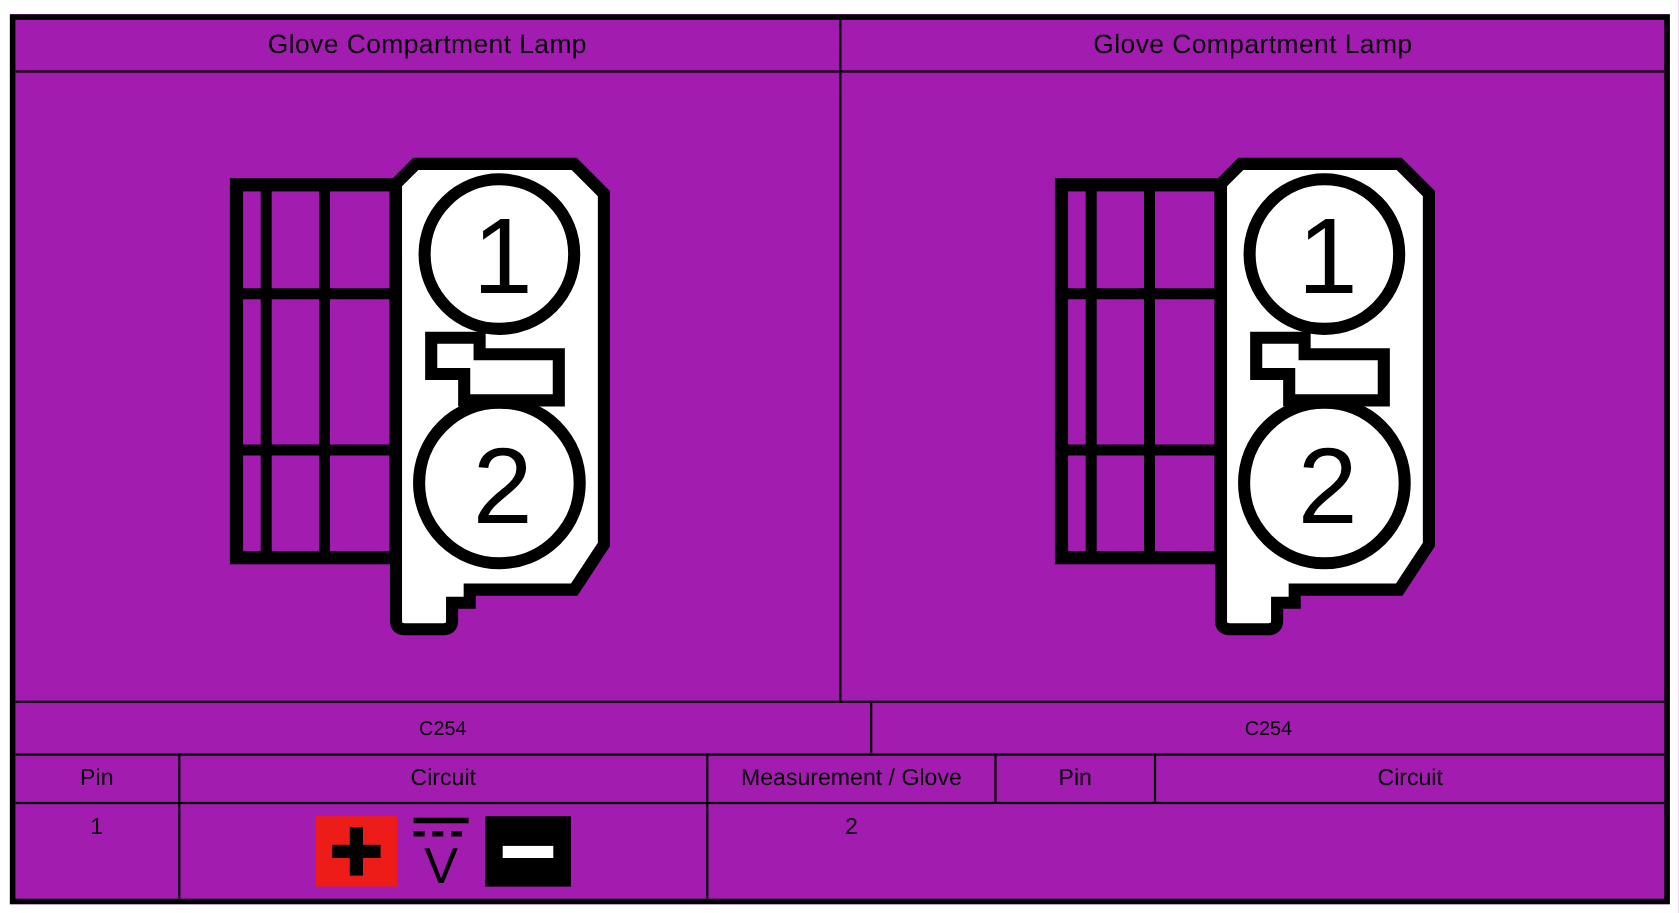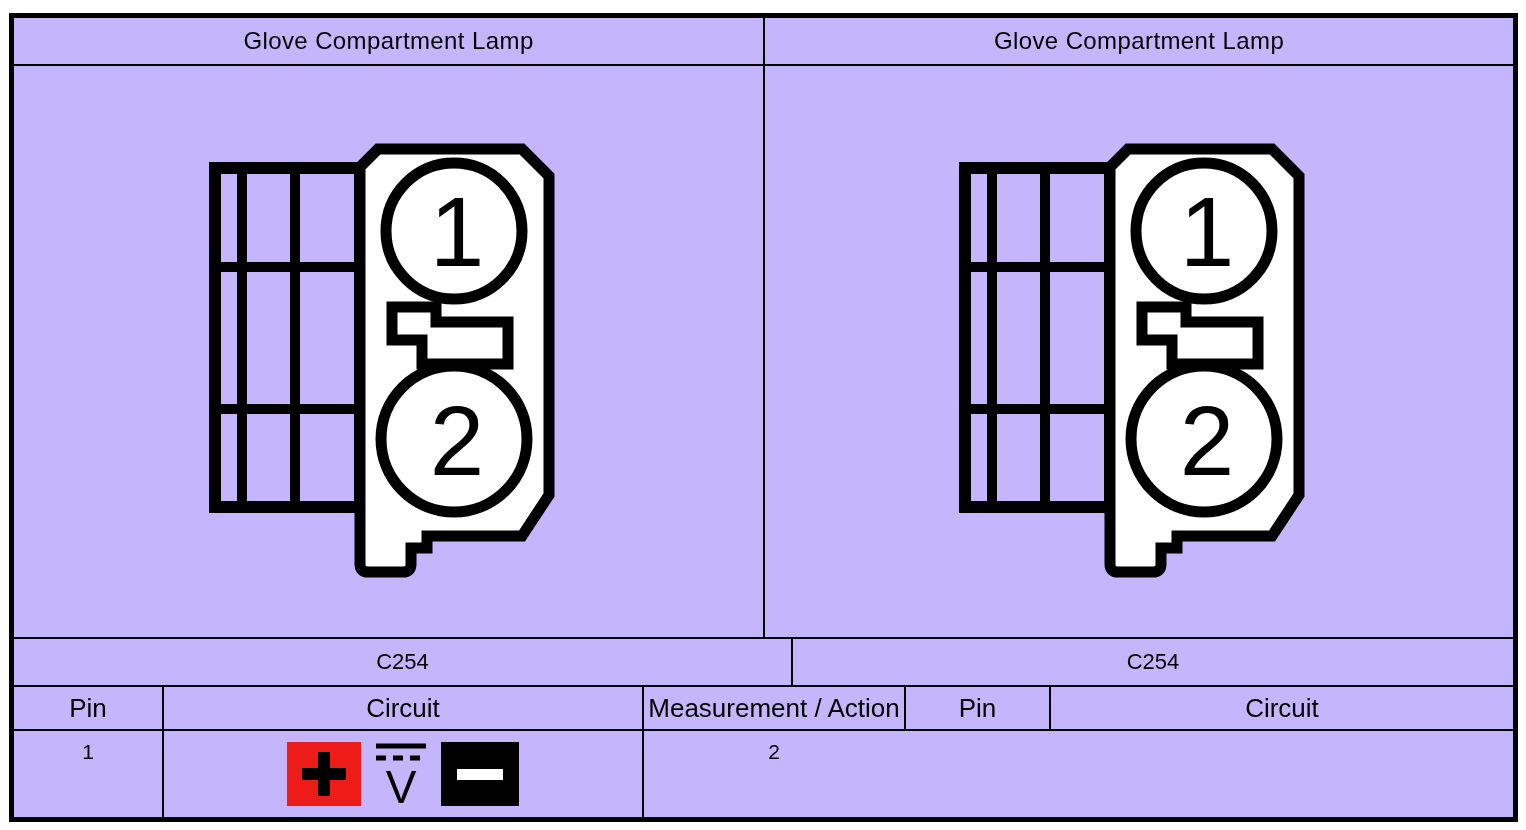--- a/index.html
+++ b/index.html
@@ -1,34 +1,34 @@
 <!DOCTYPE html>
 <html><head>
 <meta charset="utf-8">
 <style>
   * { margin:0; padding:0; box-sizing:border-box; }
   html,body { width:1526px; height:830px; background:#ffffff;
               font-family:"Liberation Sans", sans-serif; color:#000; }
   .frame { position:absolute; left:9px; top:13px; width:1509px; height:809px;
-           border:5px solid #000; background:#c4b5fd; }
+           border:5px solid #000; background:#a21caf; }
 
   .row { display:grid; width:100%; }
   .row + .row { border-top:2px solid #000; }
   .row-title   { height:46px;  grid-template-columns:749px 750px; }
   .row-diagram { height:573px; grid-template-columns:749px 750px; }
   .row-c254    { height:48px;  grid-template-columns:749px 750px; }
   .row-head    { height:44px;  grid-template-columns:148px 480px 262px 145px 464px; }
   .row-data    { height:88px;  grid-template-columns:148px 480px 262px 145px 464px; }
 
   .cell { display:flex; align-items:center; justify-content:center; overflow:hidden; }
   .cell + .cell { border-left:2px solid #000; }
 
   .title-cell { font-size:24px; letter-spacing:0.4px; }
-  .c254-cell  { font-size:22px;margin-left:28px; }
-  .head-cell  { font-size:26px; }
+  .c254-cell  { font-size:18px;margin-left:28px; }
+  .head-cell  { font-size:21px; }
   .data-cell  { font-size:21px; align-items:flex-start; padding-top:9px; }
 
   .diagram-cell { align-items:flex-start; padding-top:57px; }
   .connector { width:420px; height:480px; }
   .connector .ln   { stroke:#000; stroke-width:10; fill:none; }
   .connector .box  { stroke:#000; stroke-width:12; fill:none; }
   .connector .shape{ stroke:#000; stroke-width:11; fill:#fff; stroke-linejoin:miter; }
   .connector text  { font:98px "Liberation Sans", sans-serif; fill:#000; stroke:none;
                      text-anchor:middle; }
 
@@ -92,21 +92,21 @@
   </div>
 
   <div class="row row-c254">
     <div class="cell c254-cell">C254</div>
     <div class="cell c254-cell">C254</div>
   </div>
 
   <div class="row row-head">
     <div class="cell head-cell">Pin</div>
     <div class="cell head-cell">Circuit</div>
-    <div class="cell head-cell">Measurement / Action</div>
+    <div class="cell head-cell">Measurement / Glove</div>
     <div class="cell head-cell">Pin</div>
     <div class="cell head-cell">Circuit</div>
   </div>
 
   <div class="row row-data">
     <div class="cell data-cell">1</div>
 
     <div class="cell meas-cell">
       <div class="icon-pos" style="background:#ee1c18;">
         <div class="ph"></div>

